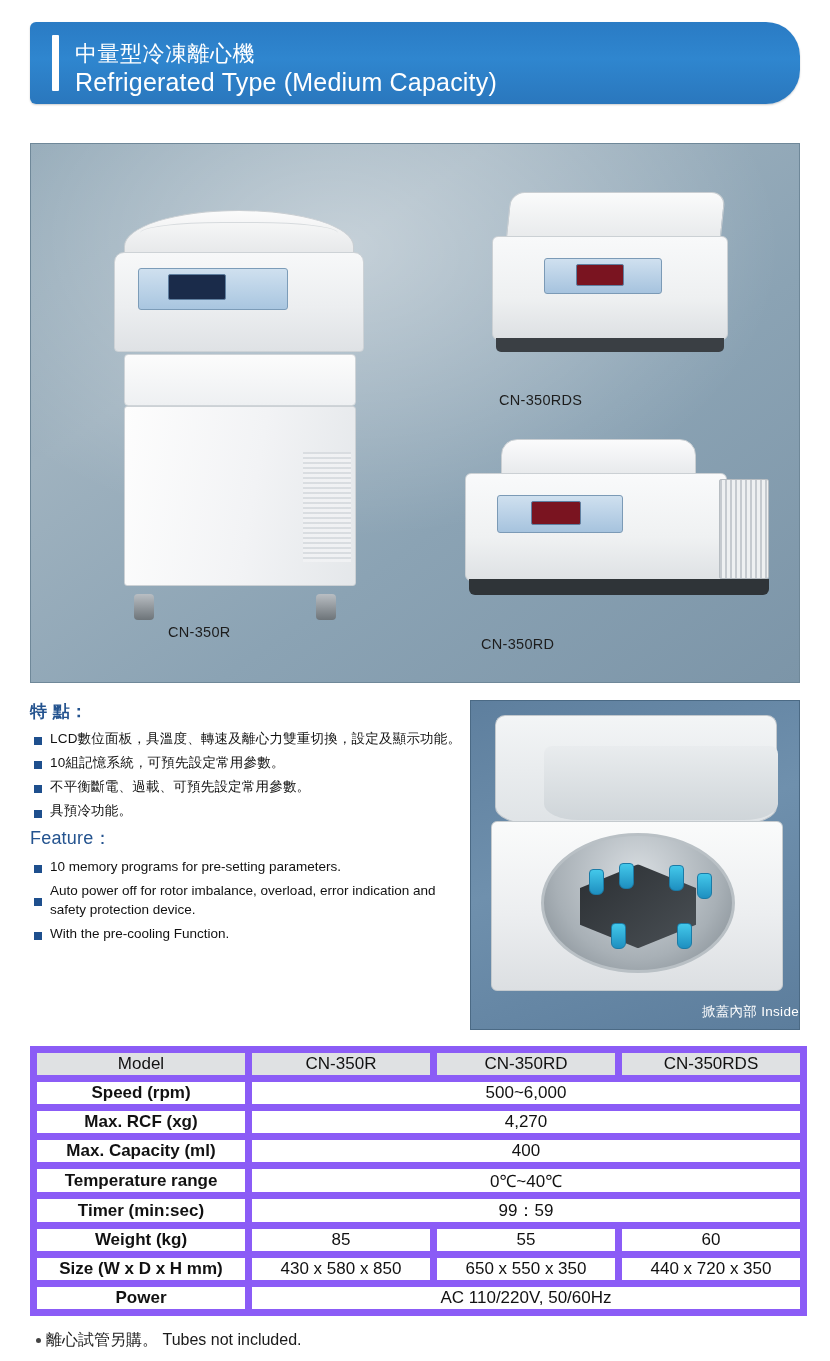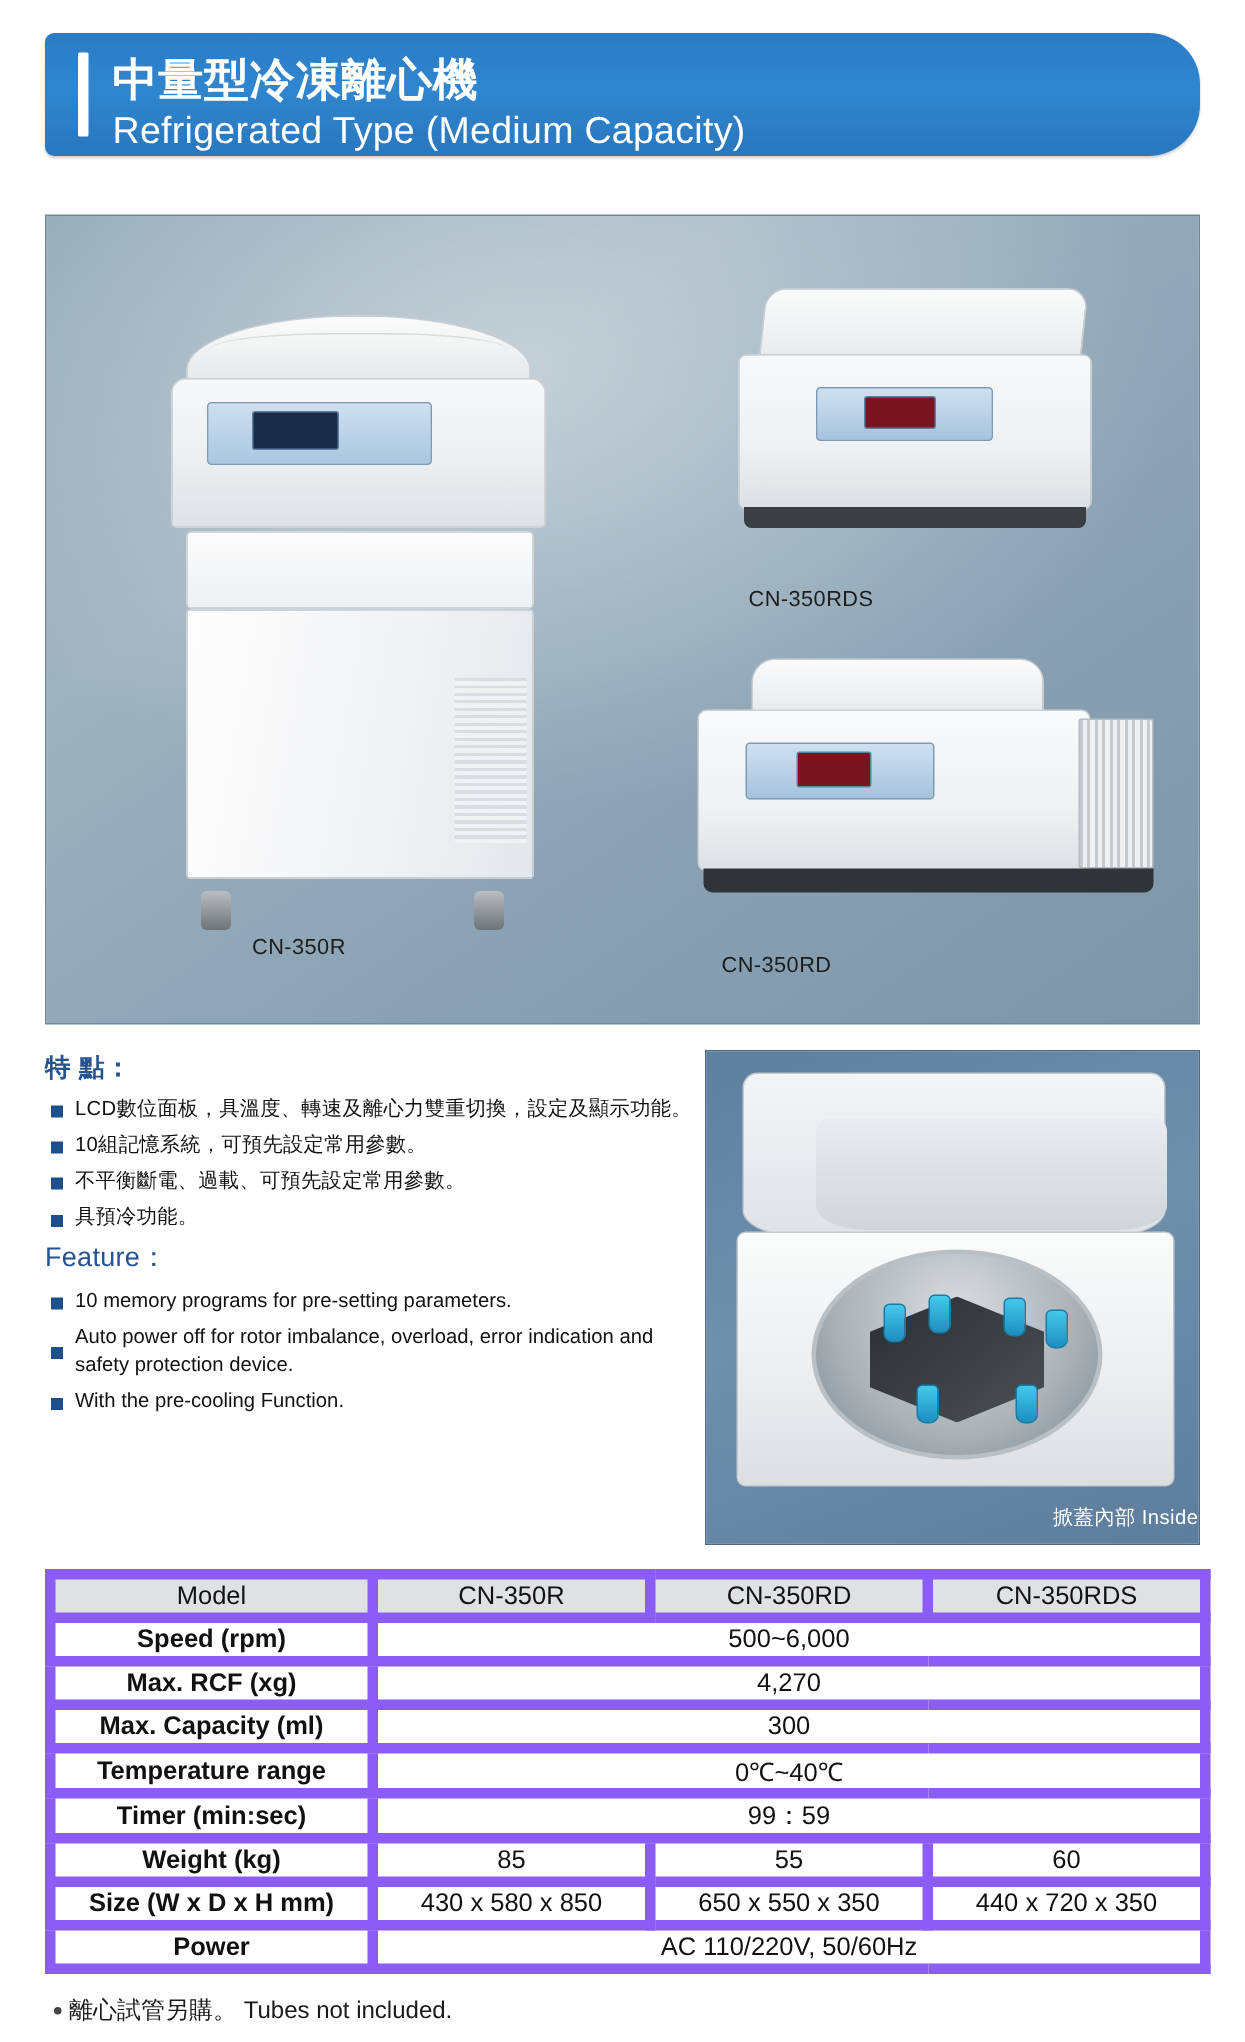--- a/index.html
+++ b/index.html
@@ -29,23 +29,23 @@
   }
   .header-accent {
     width: 7px; height: 56px;
     background: #ffffff;
     margin-left: 22px;
     margin-right: 16px;
     border-radius: 1px;
   }
   .header-text { color: #ffffff; line-height: 1.12; }
   .header-title-zh {
-    font-size: 30px;
+    font-size: 22px;
     letter-spacing: .5px;
-    font-weight: 700;
+    font-weight: 400;
     margin-top: 12px;
   }
   .header-title-en {
     font-size: 25px;
     letter-spacing: .2px;
     font-weight: 400;
     margin-top: 2px;
   }
 
   
@@ -438,21 +438,21 @@
       <tr>
         <td>Speed (rpm)</td>
         <td colspan="3">500~6,000</td>
       </tr>
       <tr>
         <td>Max. RCF (xg)</td>
         <td colspan="3">4,270</td>
       </tr>
       <tr>
         <td>Max. Capacity (ml)</td>
-        <td colspan="3">300</td>
+        <td colspan="3">400</td>
       </tr>
       <tr>
         <td>Temperature range</td>
         <td colspan="3">0℃~40℃</td>
       </tr>
       <tr>
         <td>Timer (min:sec)</td>
         <td colspan="3">99：59</td>
       </tr>
       <tr>

